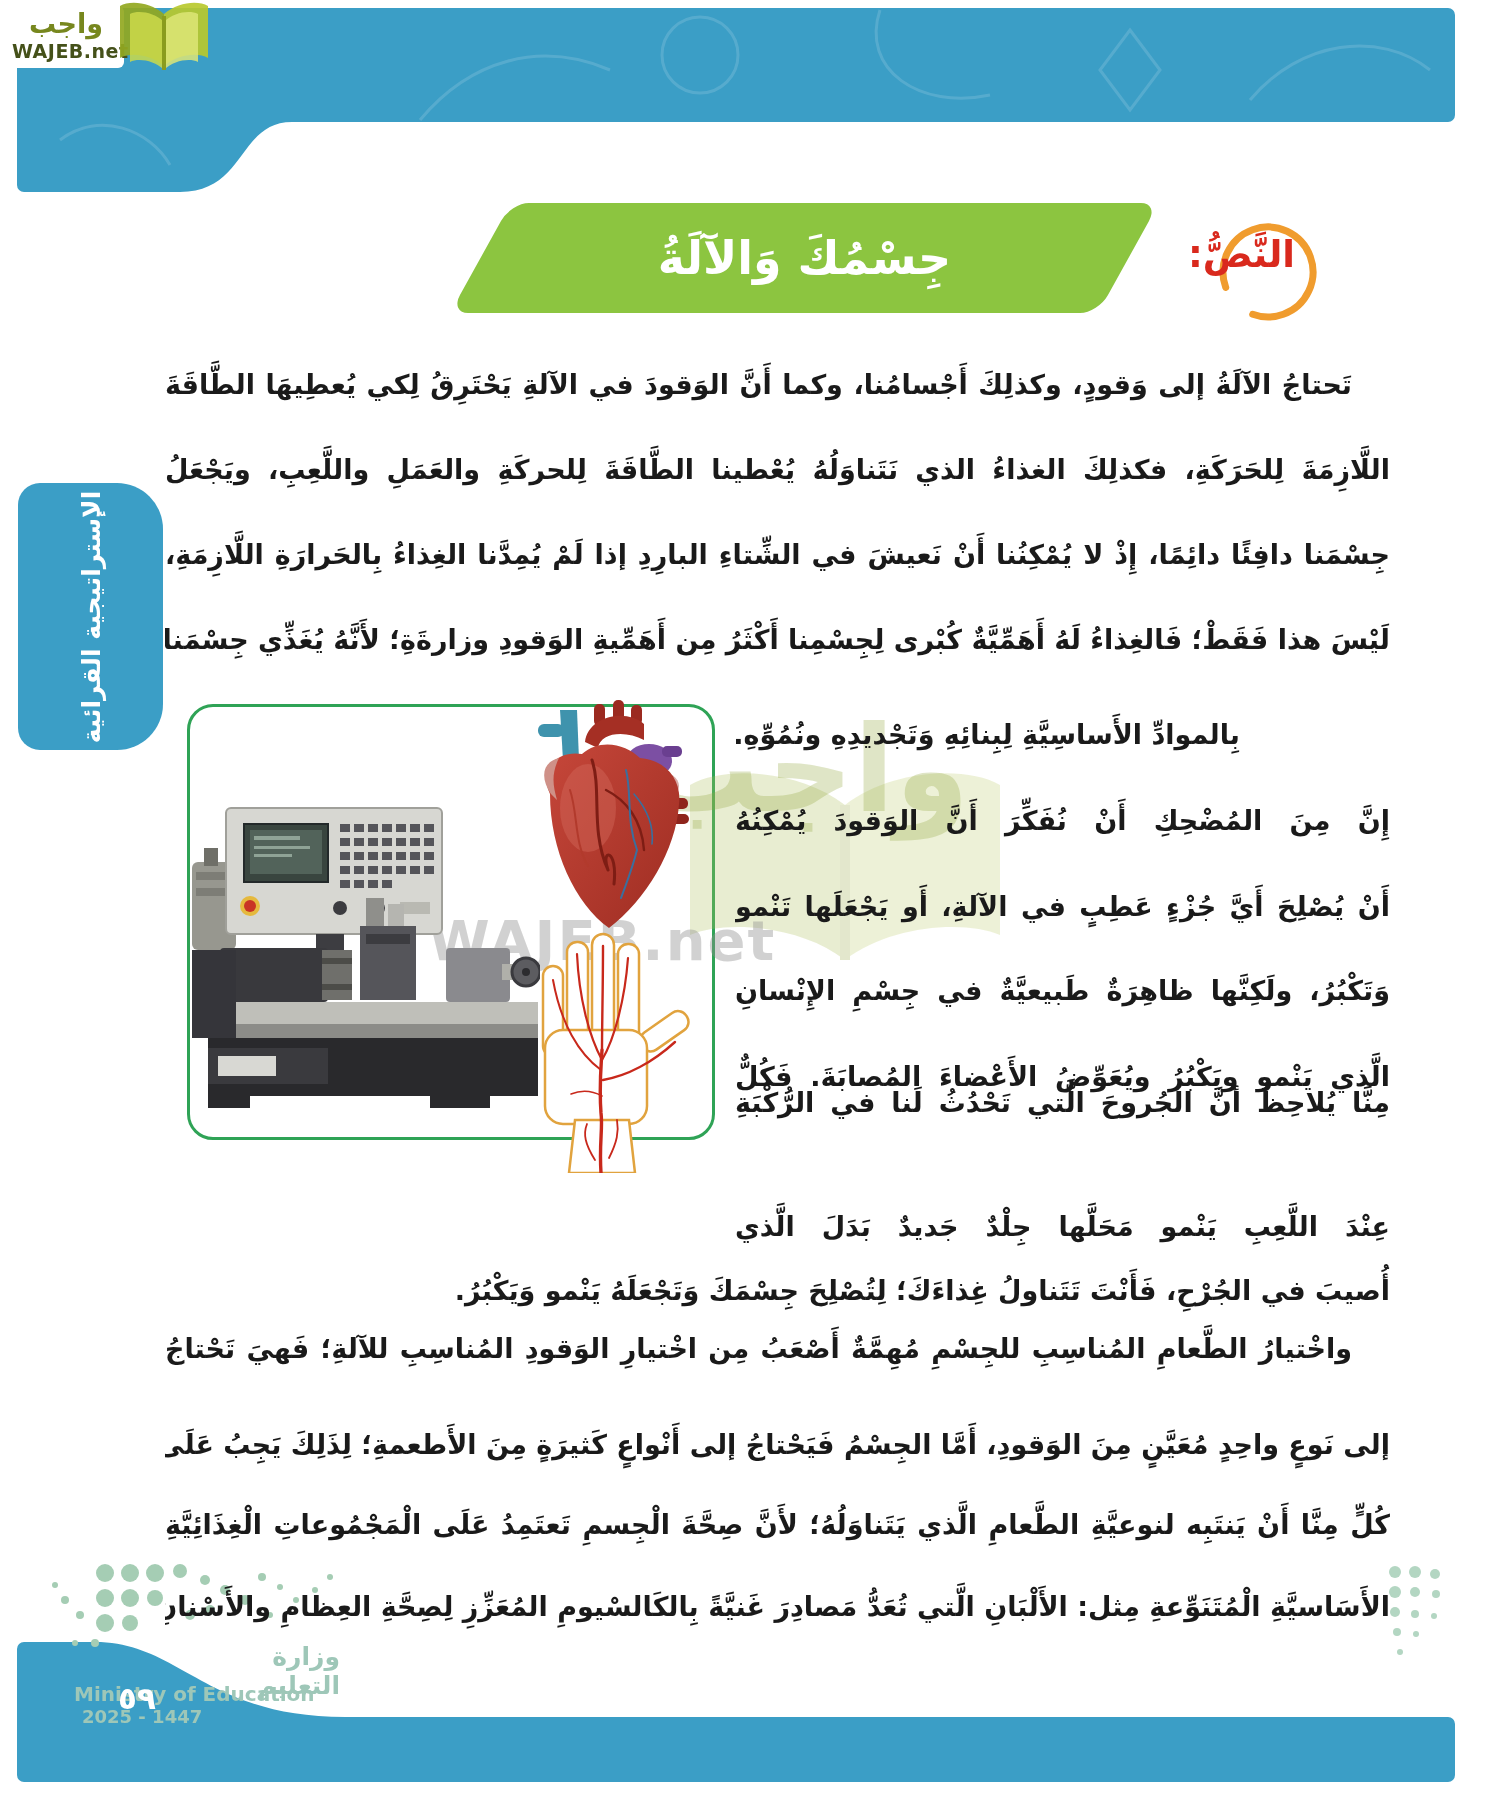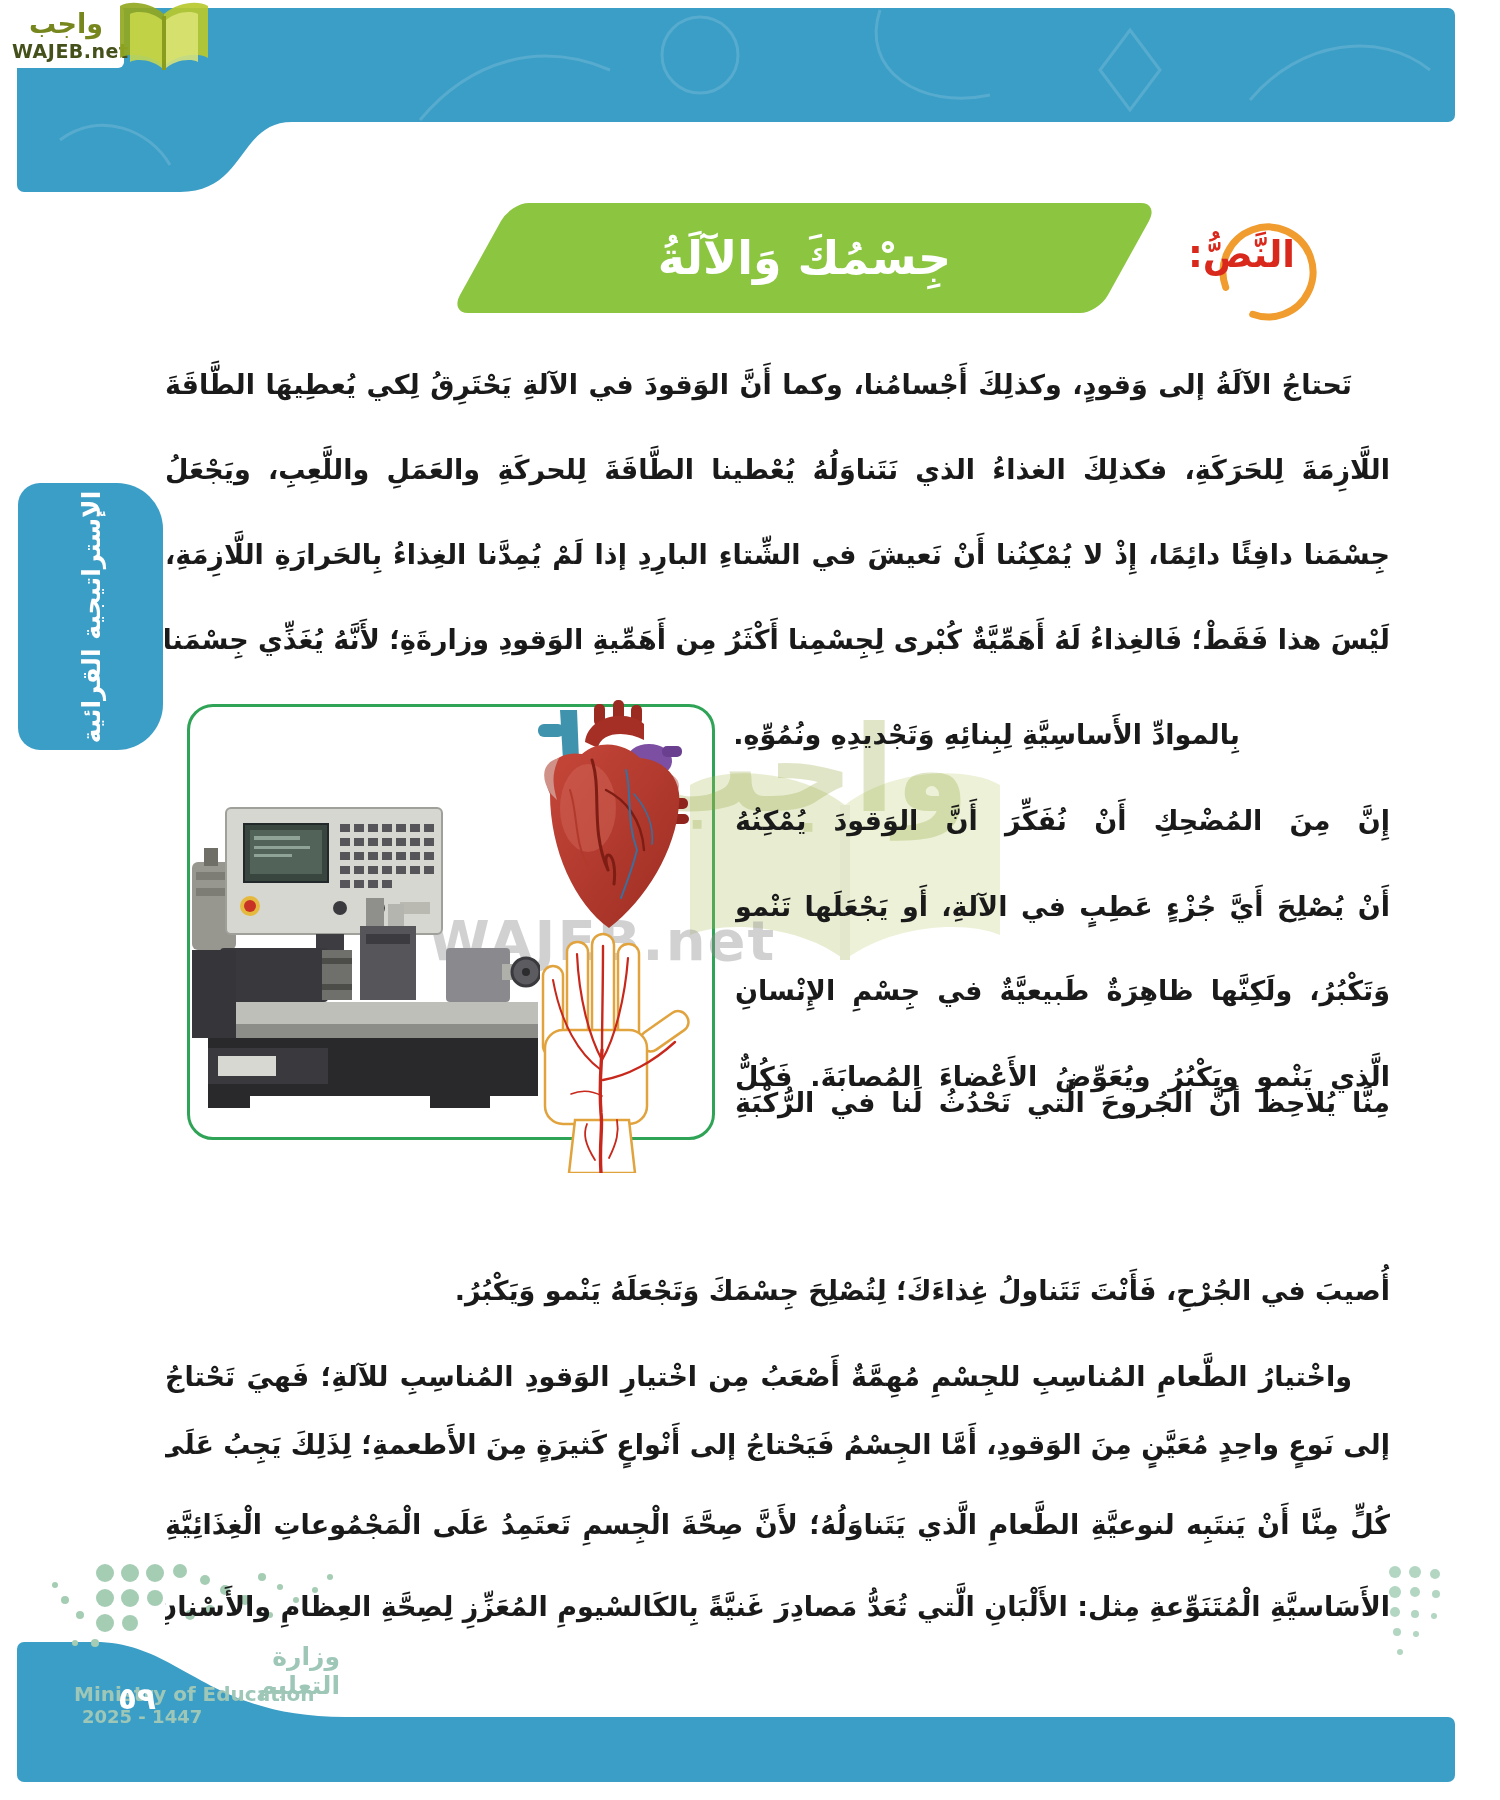--- a/index.html
+++ b/index.html
@@ -75,21 +75,21 @@
   }
   .full{left:165px;width:1225px;}
   .col{left:735px;width:655px;}
   .indent{padding-right:38px;box-sizing:border-box;}
   .endline{text-align:right;text-align-last:right;}
   .l0{top:352px;}  .l1{top:437px;}  .l2{top:522px;}  .l3{top:607px;}
   .l4{top:702px;left:735px;width:505px;}
   .l5{top:788px;}  .l6{top:874px;}  .l7{top:958px;}  .l8{top:1044px;}
   .l9{top:1070px;} .l10{top:1194px;}
   .l11{top:1258px;}
-  .l12{top:1344px;} .l13{top:1412px;} .l14{top:1492px;} .l15{top:1574px;}
+  .l12{top:1316px;} .l13{top:1412px;} .l14{top:1492px;} .l15{top:1574px;}
 
   
   #page-number{
     position:absolute;left:118px;top:1680px;width:50px;text-align:left;
     color:#ffffff;font-size:31px;font-weight:700;
   }
   #ministry-logo{position:absolute;left:0;top:1555px;width:560px;height:180px;pointer-events:none;}
   #ministry-ar{position:absolute;left:240px;top:1642px;width:100px;font-size:25px;font-weight:700;
     color:#9ec7b8;text-align:right;direction:rtl;}
   #ministry-en{position:absolute;left:74px;top:1682px;font-size:20px;font-weight:700;
@@ -361,19 +361,20 @@
   <div class="line full indent l0">تَحتاجُ الآلَةُ إلى وَقودٍ، وكذلِكَ أَجْسامُنا، وكما أَنَّ الوَقودَ في الآلةِ يَحْتَرِقُ لِكي يُعطِيهَا الطَّاقَةَ</div>
   <div class="line full l1">اللَّازِمَةَ لِلحَرَكَةِ، فكذلِكَ الغذاءُ الذي نَتَناوَلُهُ يُعْطينا الطَّاقَةَ لِلحركَةِ والعَمَلِ واللَّعِبِ، ويَجْعَلُ</div>
   <div class="line full l2">جِسْمَنا دافِئًا دائِمًا، إِذْ لا يُمْكِنُنا أَنْ نَعيشَ في الشِّتاءِ البارِدِ إذا لَمْ يُمِدَّنا الغِذاءُ بِالحَرارَةِ اللَّازِمَةِ،</div>
   <div class="line full l3">لَيْسَ هذا فَقَطْ؛ فَالغِذاءُ لَهُ أَهَمِّيَّةٌ كُبْرى لِجِسْمِنا أَكْثَرُ مِن أَهَمِّيةِ الوَقودِ وزارةَةِ؛ لأَنَّهُ يُغَذِّي جِسْمَنا</div>
   <div class="line endline l4">بِالموادِّ الأَساسِيَّةِ لِبِنائِهِ وَتَجْديدِهِ ونُمُوِّهِ.</div>
   <div class="line col l5">إِنَّ مِنَ المُضْحِكِ أَنْ نُفَكِّرَ أَنَّ الوَقودَ يُمْكِنُهُ</div>
   <div class="line col l6">أَنْ يُصْلِحَ أَيَّ جُزْءٍ عَطِبٍ في الآلةِ، أَو يَجْعَلَها تَنْمو</div>
   <div class="line col l7">وَتَكْبُرُ، ولَكِنَّها ظاهِرَةٌ طَبيعيَّةٌ في جِسْمِ الإِنْسانِ</div>
   <div class="line col l8">الَّذي يَنْمو ويَكْبُرُ ويُعَوِّضُ الأَعْضاءَ المُصابَةَ. فَكُلٌّ</div>
   <div class="line col l9">مِنَّا يُلاحِظُ أنَّ الجُروحَ الَّتي تَحْدُثُ لَنا في الرُّكْبَةِ</div>
+  <div class="line col l10">عِنْدَ اللَّعِبِ يَنْمو مَحَلَّها جِلْدٌ جَديدٌ بَدَلَ الَّذي</div>
   <div class="line full endline l11">أُصيبَ في الجُرْحِ، فَأَنْتَ تَتَناولُ غِذاءَكَ؛ لِتُصْلِحَ جِسْمَكَ وَتَجْعَلَهُ يَنْمو وَيَكْبُرُ.</div>
   <div class="line full indent l12">واخْتيارُ الطَّعامِ المُناسِبِ للجِسْمِ مُهِمَّةٌ أَصْعَبُ مِن اخْتيارِ الوَقودِ المُناسِبِ للآلةِ؛ فَهيَ تَحْتاجُ</div>
   <div class="line full l14">كُلٍّ مِنَّا أَنْ يَنتَبِه لنوعيَّةِ الطَّعامِ الَّذي يَتَناوَلُهُ؛ لأَنَّ صِحَّةَ الْجِسمِ تَعتَمِدُ عَلَى الْمَجْمُوعاتِ الْغِذَائِيَّةِ</div>
   <div class="line full l13">إلى نَوعٍ واحِدٍ مُعَيَّنٍ مِنَ الوَقودِ، أَمَّا الجِسْمُ فَيَحْتاجُ إلى أَنْواعٍ كَثيرَةٍ مِنَ الأَطعمةِ؛ لِذَلِكَ يَجِبُ عَلَى</div>
   <div class="line full l15">الأَسَاسيَّةِ الْمُتَنَوِّعةِ مِثل: الأَلْبَانِ الَّتي تُعَدُّ مَصادِرَ غَنيَّةً بِالكَالسْيومِ المُعَزِّزِ لِصِحَّةِ العِظامِ والأَسْنانِ.</div>
 
 </div>
 
 </body></html>

